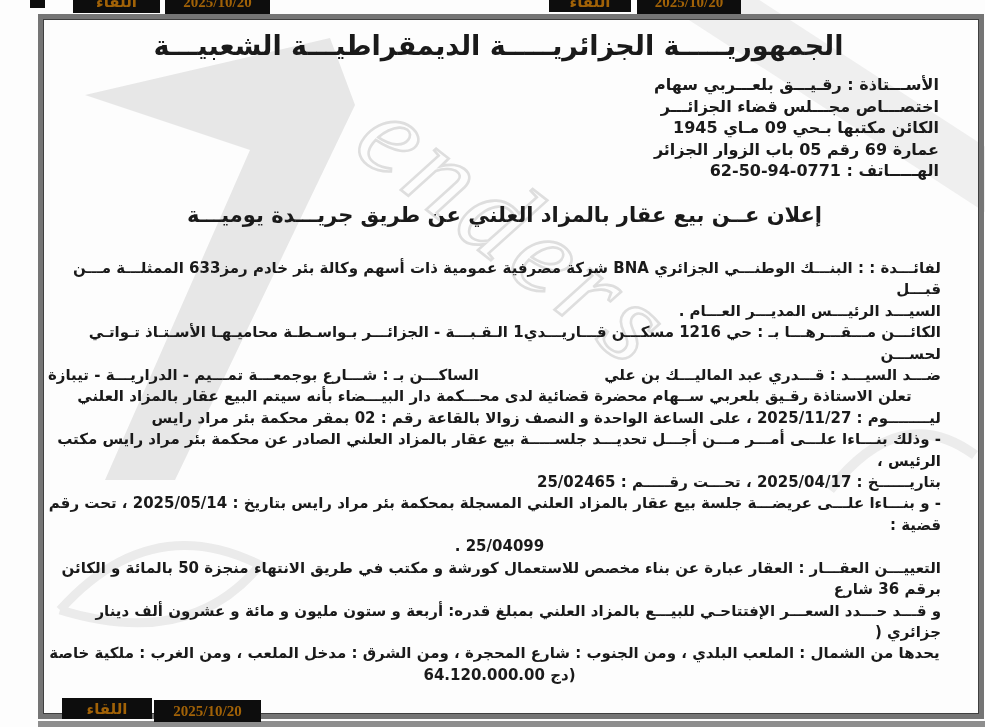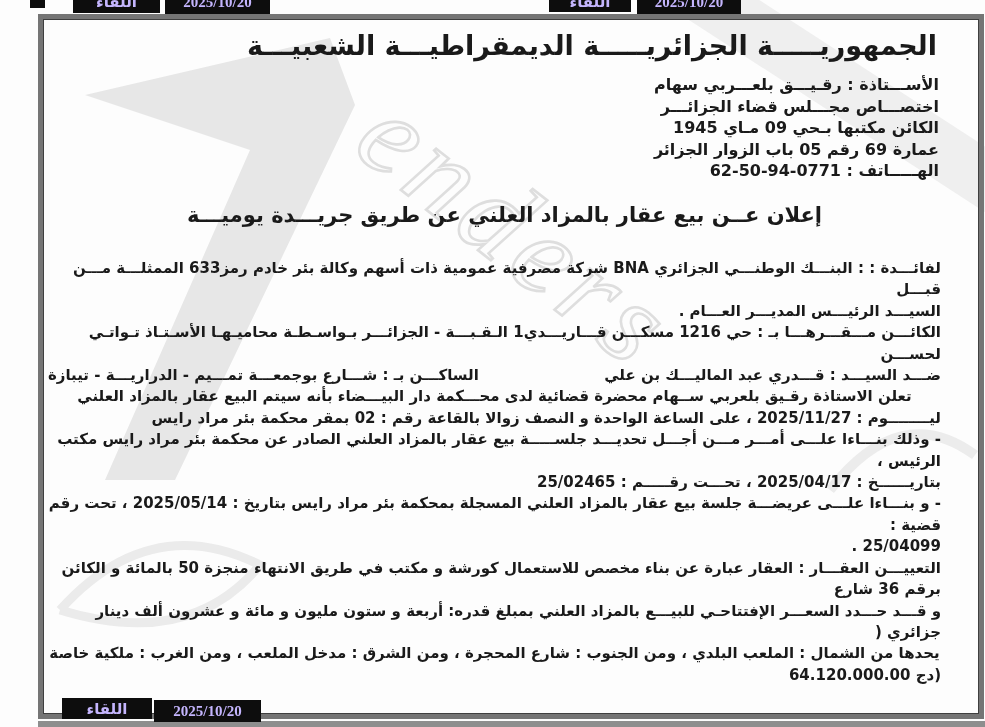--- a/index.html
+++ b/index.html
@@ -14,41 +14,41 @@
   
   .frame {
     position:absolute; left:38px; top:14px; width:946px; height:705px;
     border:5px solid var(--frame-gray,#757575); z-index:2; background:transparent;
   }
   .frame-inner { position:absolute; inset:0; border:1px solid #3f3f3f; }
   .bottom-bar { position:absolute; left:38px; top:721px; width:947px; height:6px;
     background:#8e8e8e; z-index:2; }
   
   .blackbox {
-    position:absolute; background:var(--box-bg,#0d0d0d); color:#c4b5fd;
+    position:absolute; background:var(--box-bg,#0d0d0d); color:#a16207;
     display:flex; align-items:center; justify-content:center;
     overflow:hidden; z-index:5; font-weight:bold;
   }
   .cutbox span { display:block; margin-top:-9px; }
   .arabic-label { font-size:15px; font-weight:bold; }
   .date-text { font-family:"Liberation Serif", serif; font-weight:bold; font-size:15px; }
   
   .content { position:absolute; z-index:3; font-weight:bold; }
-  .masthead { left:60px; right:48px; top:30px; text-align:right; font-size:27px; }
+  .masthead { left:60px; right:48px; top:30px; text-align:center; font-size:27px; }
   .office { right:46px; top:74px; text-align:right; font-size:16px; line-height:21.5px; }
   .ann-title { left:60px; right:36px; top:202px; text-align:center; font-size:21px; line-height:27px; }
   .ann-title .u { text-underline-offset:4px; }
   .body-block {
     left:48px; right:44px; top:258px; direction:rtl; text-align:right;
     font-size:15px; line-height:21.4px;
   }
   .bl { min-height:21.4px; }
   .two-part { display:flex; justify-content:space-between; }
   .center { text-align:center; }
-  .leftalign { text-align:right; padding-left:10px; }
+  .leftalign { text-align:center; padding-left:10px; }
   .ltr { direction:ltr; }
 </style>
 </head>
 <body>
 
 <div class="page">
 
   <svg class="watermark" width="985" height="727" viewBox="0 0 985 727" aria-hidden="true">
     <polygon points="85,95 330,38 355,105 175,480 105,480 250,150" fill="#e7e7e7"></polygon>
     <rect x="690" y="-45" width="430" height="55" transform="rotate(33 690 -45)" fill="#efefef"></rect>

